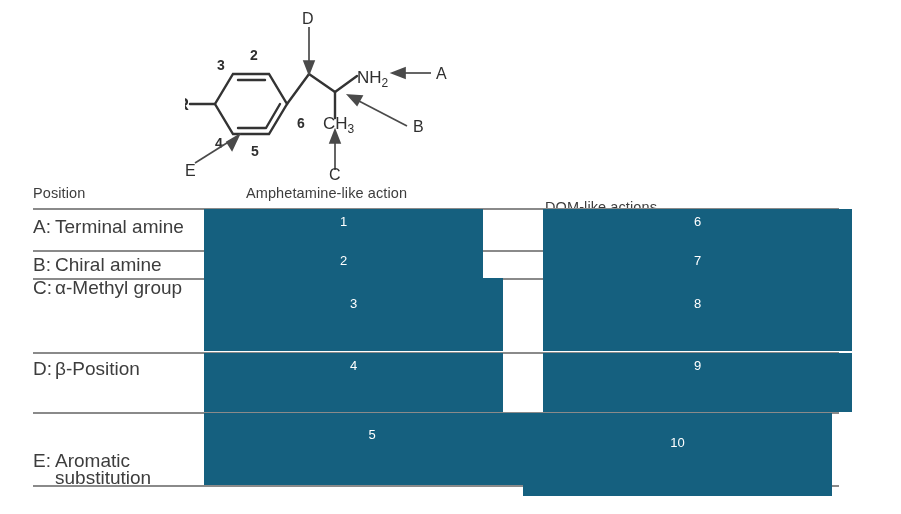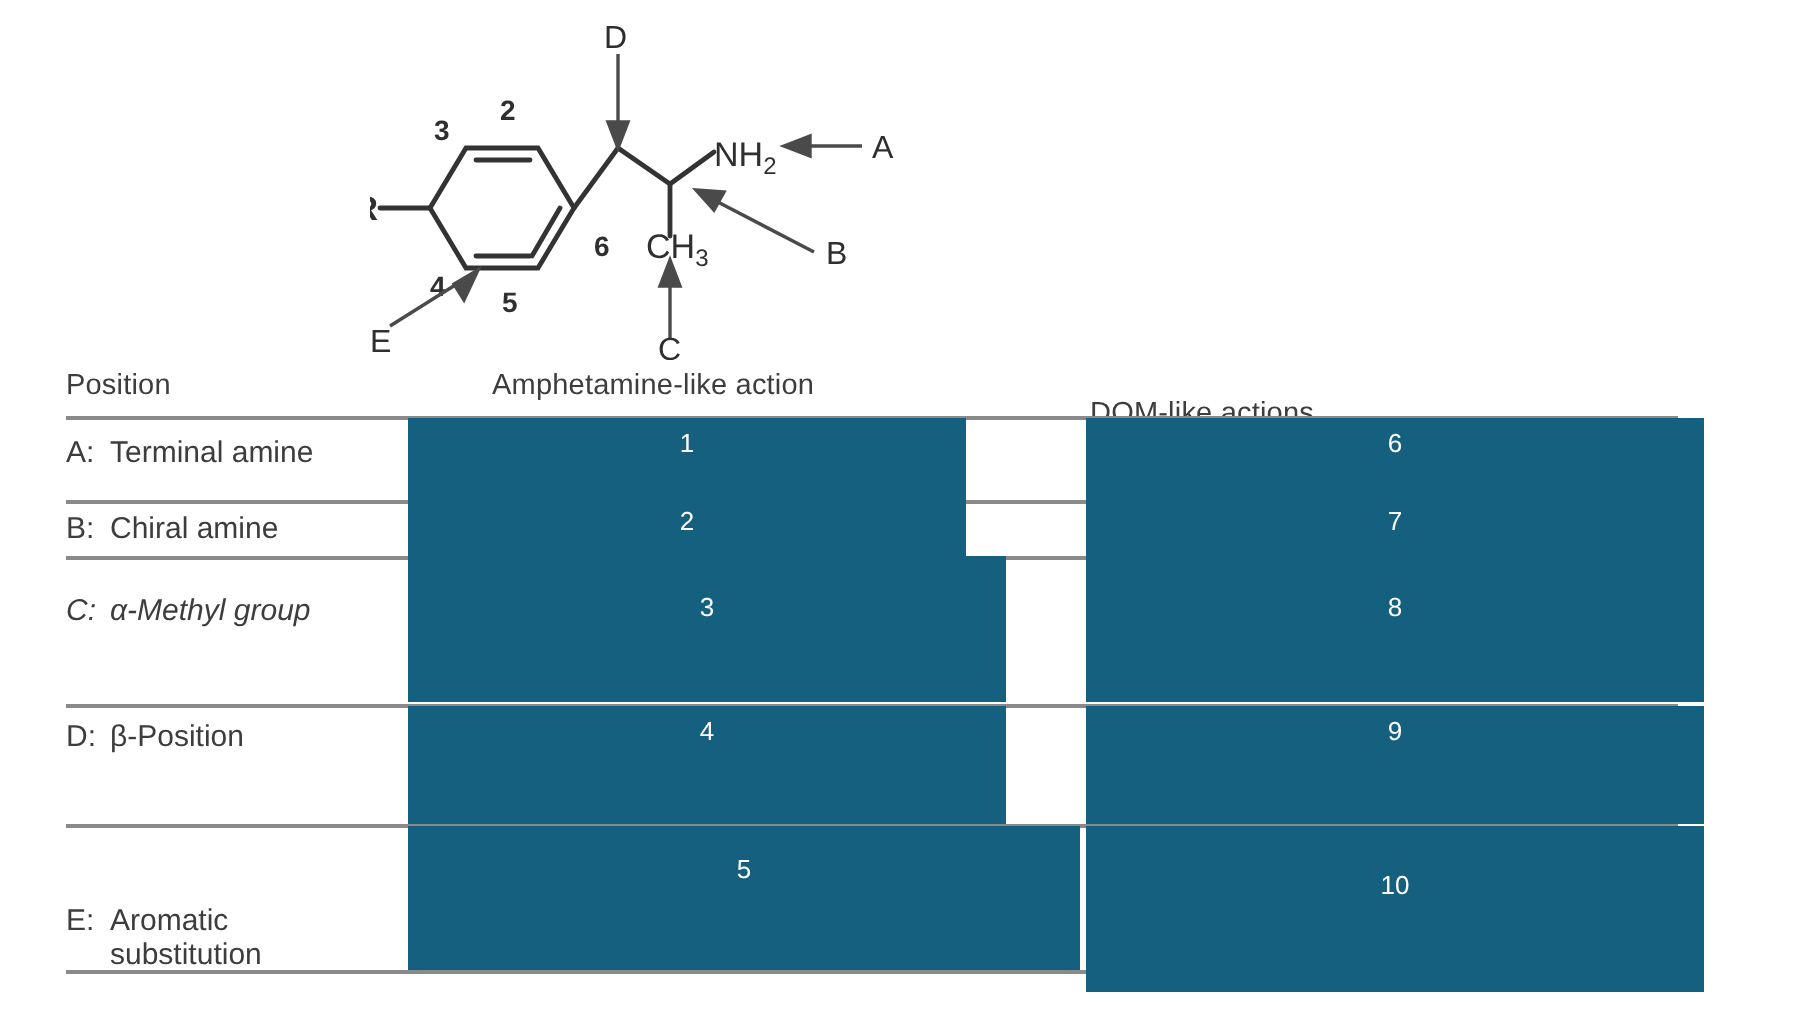--- a/index.html
+++ b/index.html
@@ -47,21 +47,21 @@
   #hdr-dom           { left: 545px; top: 17px; }
 
   .rule {
     position: absolute;
     height: 2px;
     background: #8a8a8a;
   }
 
   .rowlabel {
     position: absolute;
-    font-size: 15px;
+    font-size: 19px;
     color: #3d3d3d;
     white-space: nowrap;
     line-height: 17px;
   }
   .rowlabel .tag {
     display: inline-block;
     width: 22px;
   }
   .rowlabel .txt {
     display: inline-block;
@@ -170,21 +170,21 @@
   <div class="rowlabel" style="left:33px; top:74px;">
     <span class="tag">B:</span><span class="txt">Chiral amine</span>
   </div>
   <div class="bar" style="left:204px; top:66px; width:279px; height:30px;">
     <span class="num">2</span>
   </div>
   <div class="bar" style="left:543px; top:66px; width:309px; height:30px;">
     <span class="num">7</span>
   </div>
 
-  <div class="rowlabel" style="left:33px; top:115px;font-style:italic;">
+  <div class="rowlabel" style="left:33px; top:97px;">
     <span class="tag">C:</span><span class="txt">α-Methyl group</span>
   </div>
   <div class="bar" style="left:204px; top:96px; width:299px; height:73px;">
     <span class="num" style="margin-top:18px;">3</span>
   </div>
   <div class="bar" style="left:543px; top:96px; width:309px; height:73px;">
     <span class="num" style="margin-top:18px;">8</span>
   </div>
 
   <div class="rowlabel" style="left:33px; top:178px;">
@@ -196,17 +196,17 @@
   <div class="bar" style="left:543px; top:171px; width:309px; height:59px;">
     <span class="num">9</span>
   </div>
 
   <div class="rowlabel two-line" style="left:33px; top:226px;margin-top:44px;">
     <span class="tag">E:</span><span class="txt"><span>Aromatic</span><br><span>substitution</span></span>
   </div>
   <div class="bar" style="left:204px; top:231px; width:336px; height:72px;">
     <span class="num" style="margin-top:14px;">5</span>
   </div>
-  <div class="bar" style="left:543px; top:231px; width:309px; height:83px;">
+  <div class="bar" style="left:523px; top:231px; width:309px; height:83px;">
     <span class="num" style="margin-top:22px;">10</span>
   </div>
 
 </div>
 
 </body></html>

